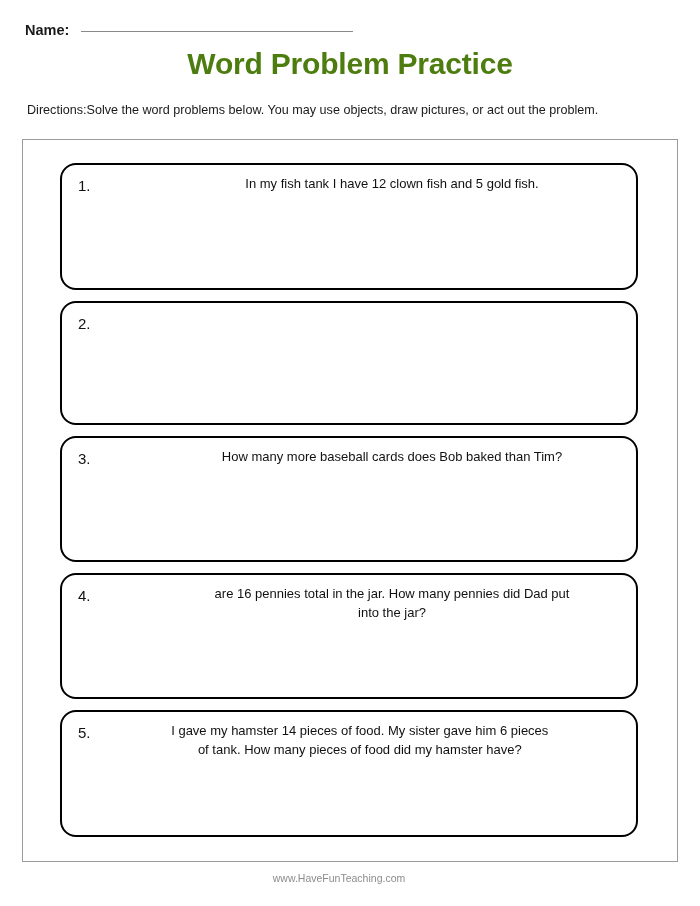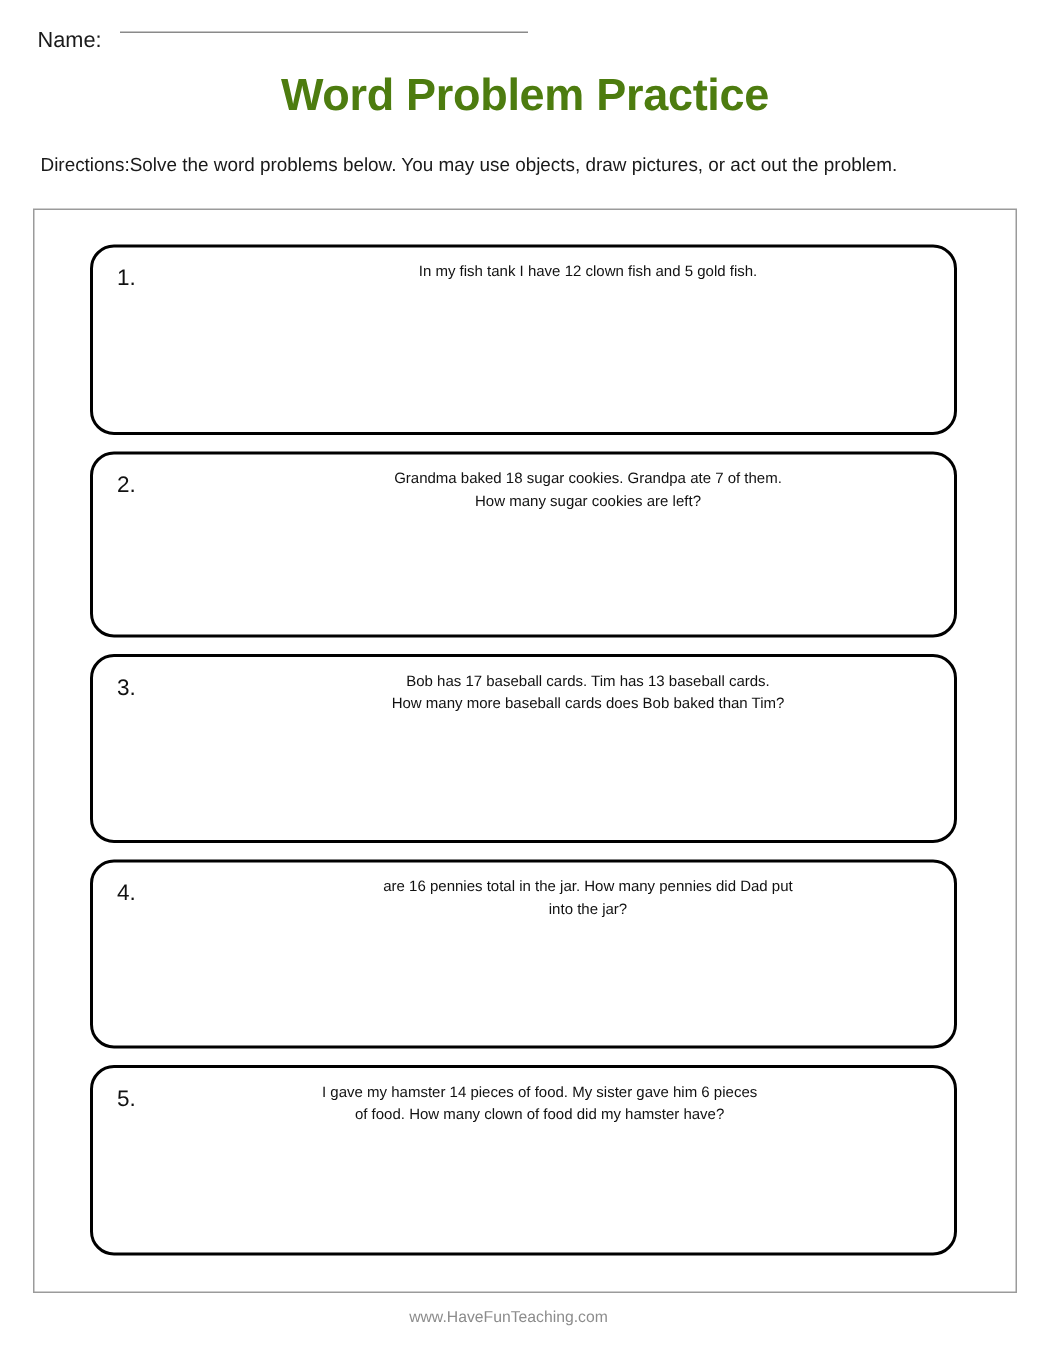--- a/index.html
+++ b/index.html
@@ -18,21 +18,22 @@
   }
 
   
   .name-row {
     position: absolute;
     left: 25px;
     top: 20px;
     width: 640px;
     height: 22px;
     display: flex;
-    align-items: flex-start;
+    align-items: center;
+    font-weight: bold;
   }
   .name-label {
     font-size: 14.5px;
     line-height: 1;
     color: #1a1a1a;
     padding-bottom: 2px;
     white-space: nowrap;
   }
   .name-line {
     flex: 0 0 272px;
@@ -109,21 +110,21 @@
   .problem-number {
     flex: 0 0 auto;
     font-size: 15px;
     line-height: 1.45;
     color: #111111;
     padding-left: 6px;
   }
   .problem-text {
     flex: 1 1 auto;
     text-align: center;
-    font-size: 10px;
+    font-size: 13px;
     line-height: 1.45;
     color: #111111;
   }
 
   
   .indent .problem-number { width: 86px; }
   .indent .problem-text { padding-right: 4px; }
 
   
   .inline-num .problem-number { width: auto; padding-right: 7px; }
@@ -163,52 +164,47 @@
       <span class="problem-number">1.</span>
       <div class="problem-text">
         <div>In my fish tank I have 12 clown fish and 5 gold fish.</div>
       </div>
     </div>
   </div>
 
   <div class="problem-box h2 indent">
     <div class="problem-inner">
       <span class="problem-number">2.</span>
-      <div class="problem-text">
-        <div>Grandma baked 18 sugar cookies.  Grandpa ate 7 of them.</div>
-        <div>How many sugar cookies are left?</div>
-      </div>
     </div>
   </div>
 
   <div class="problem-box h3 indent">
     <div class="problem-inner">
       <span class="problem-number">3.</span>
       <div class="problem-text">
-        <div>Bob has 17 baseball cards.  Tim has 13 baseball cards.</div>
         <div>How many more baseball cards does Bob baked than Tim?</div>
       </div>
     </div>
   </div>
 
   <div class="problem-box h4 indent">
     <div class="problem-inner">
       <span class="problem-number">4.</span>
       <div class="problem-text">
         <div>are 16 pennies total in the jar.  How many pennies did Dad put</div>
         <div>into the jar?</div>
       </div>
     </div>
   </div>
 
   <div class="problem-box h5 inline-num">
     <div class="problem-inner">
       <span class="problem-number">5.</span>
       <div class="problem-text">
         <div>I gave my hamster 14 pieces of food.  My sister gave him 6 pieces</div>
-        <div>of food. How many clown of food did my hamster have?</div>
+        <div>of tank. How many pieces of food did my hamster have?</div>
       </div>
     </div>
   </div>
 
 </div>
 
 <div class="footer">www.HaveFunTeaching.com</div>
 
 </body></html>

